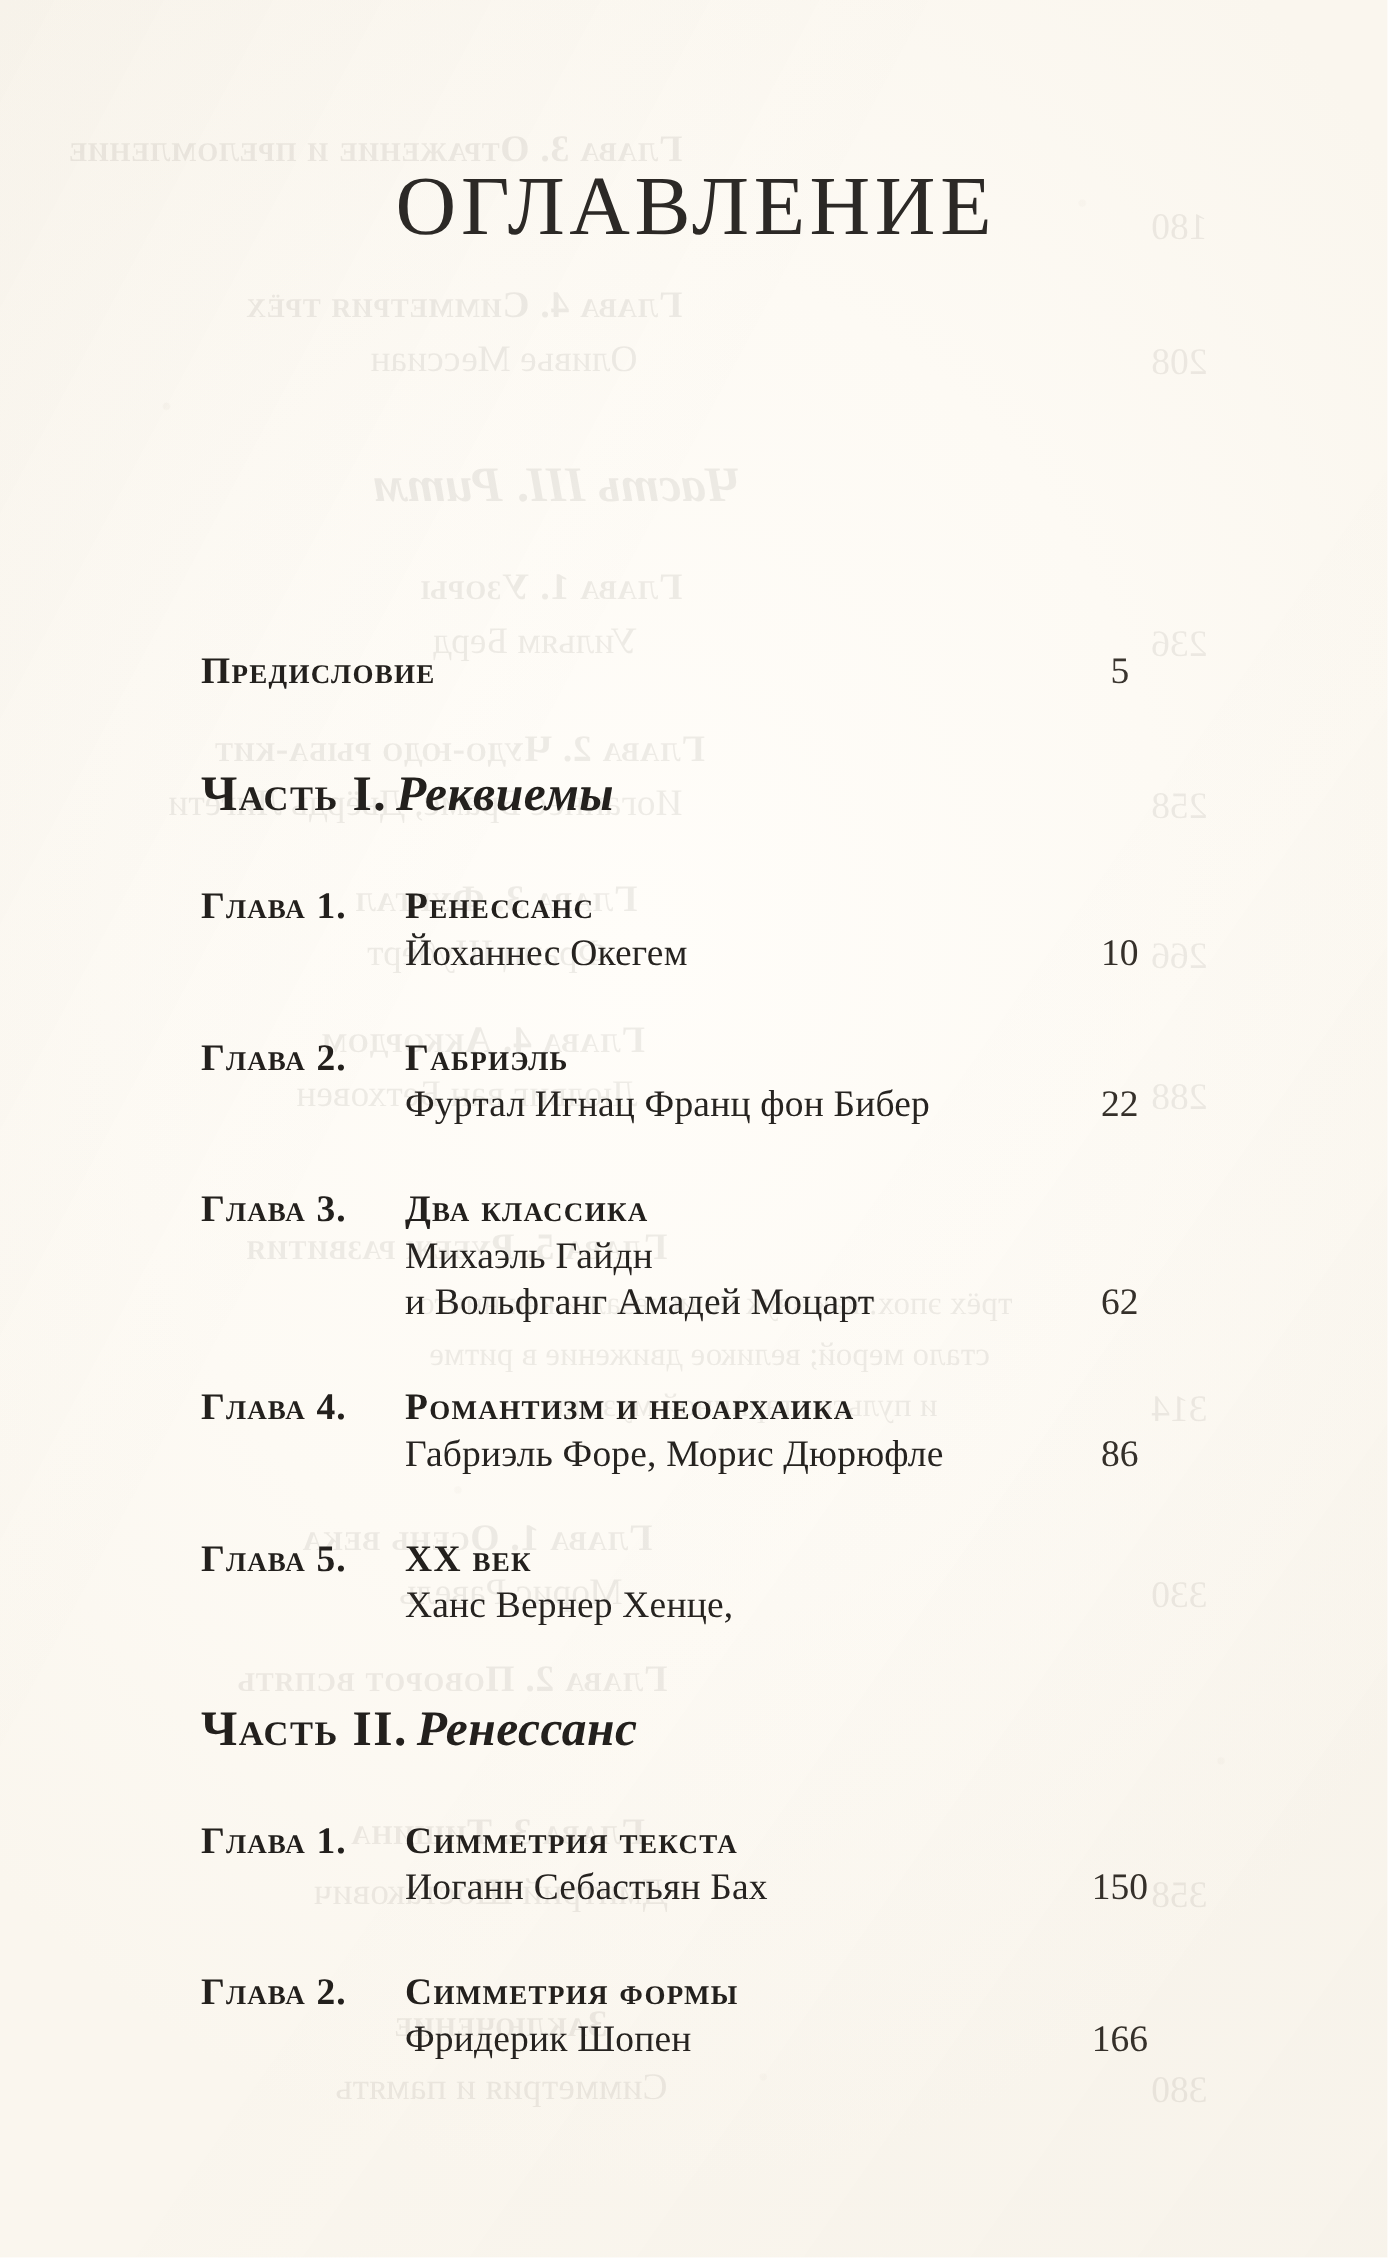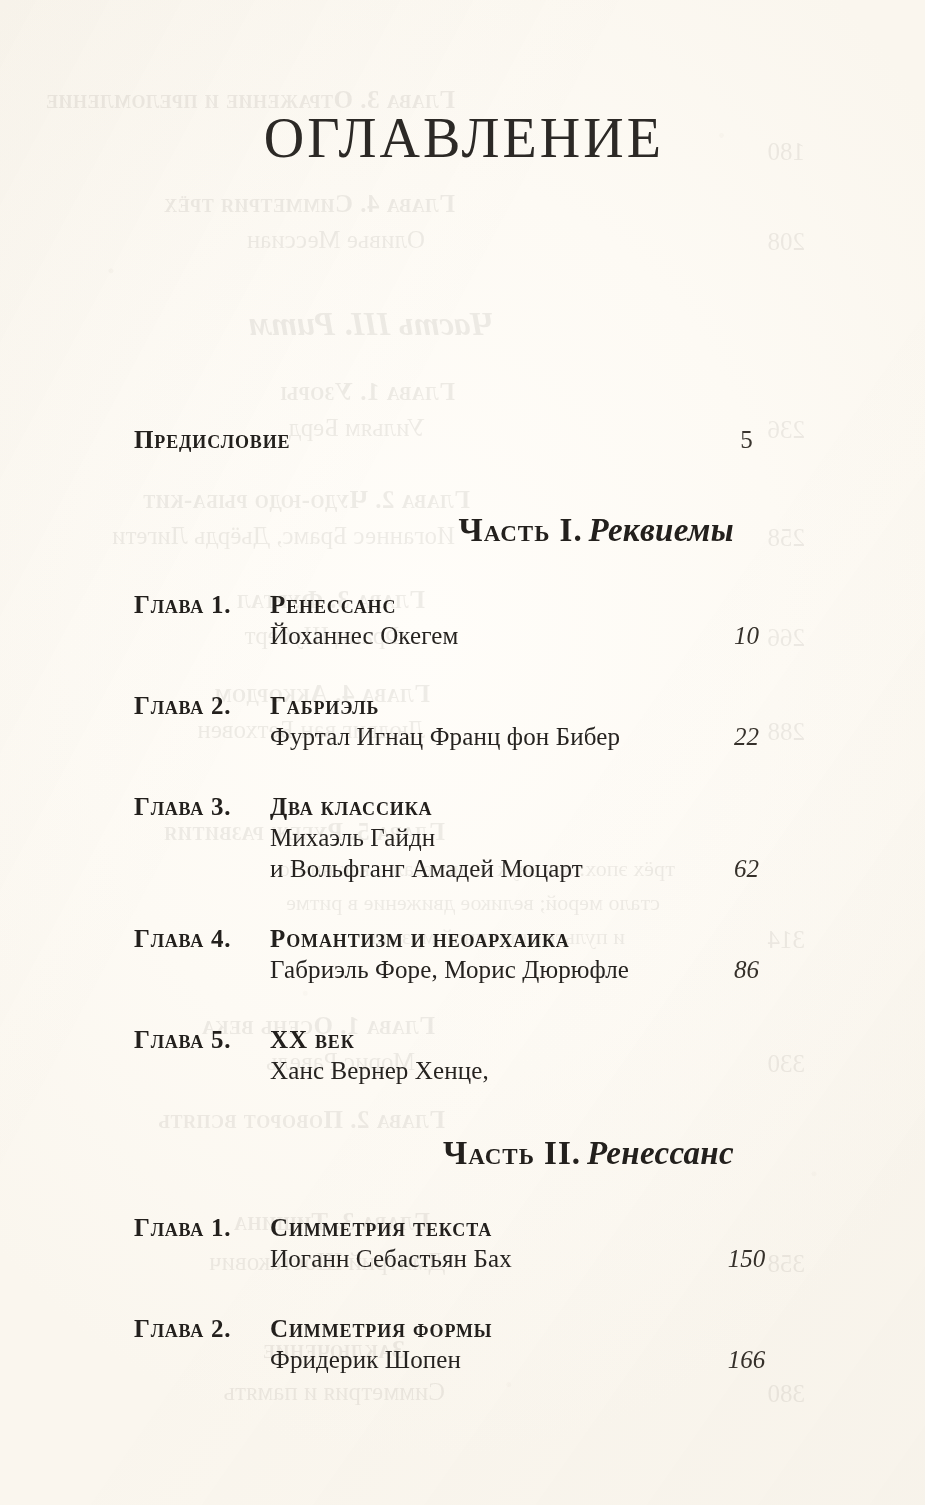--- a/index.html
+++ b/index.html
@@ -82,42 +82,42 @@
   .toc-body {
     position: absolute;
     left: 134px;
     top: 418px;
     width: 660px;
   }
 
   
   .frontmatter {
     display: flex;
-    align-items: center;
+    align-items: flex-end;
     height: 44px;
   }
   .frontmatter .fm-label {
     font-size: 25px;
     font-weight: bold;
     font-variant: small-caps;
     letter-spacing: .035em;
     color: #23201d;
     flex: 0 0 auto;
   }
   .frontmatter .fm-page {
     margin-left: auto;
     width: 95px;
     text-align: center;
     font-size: 25px;
     color: #3a352f;
   }
 
   
   .part {
-    text-align: right;
+    text-align: left;
     padding-right: 60px;
     font-size: 33px;
     color: #23201d;
     margin: 50px 0 28px 0;
     white-space: nowrap;
   }
   .part .part-label {
     font-weight: bold;
     font-variant: small-caps;
     letter-spacing: .03em;
@@ -169,21 +169,20 @@
     letter-spacing: .005em;
     color: #262320;
     white-space: nowrap;
   }
   .sub-page {
     flex: 0 0 95px;
     text-align: center;
     font-size: 25px;
     color: #35302a;
     white-space: nowrap;
-    font-style: italic;
   }
   .sub-page.blank { color: transparent; }
 </style>
 </head>
 <body>
 
 <div class="page">
 
   <div class="bleed" id="bleed-layer">
       <div class="bl cap" style="left: 470px; top: 86px; font-size: 25px;">Глава 3.  Отражение  и  преломление</div>

